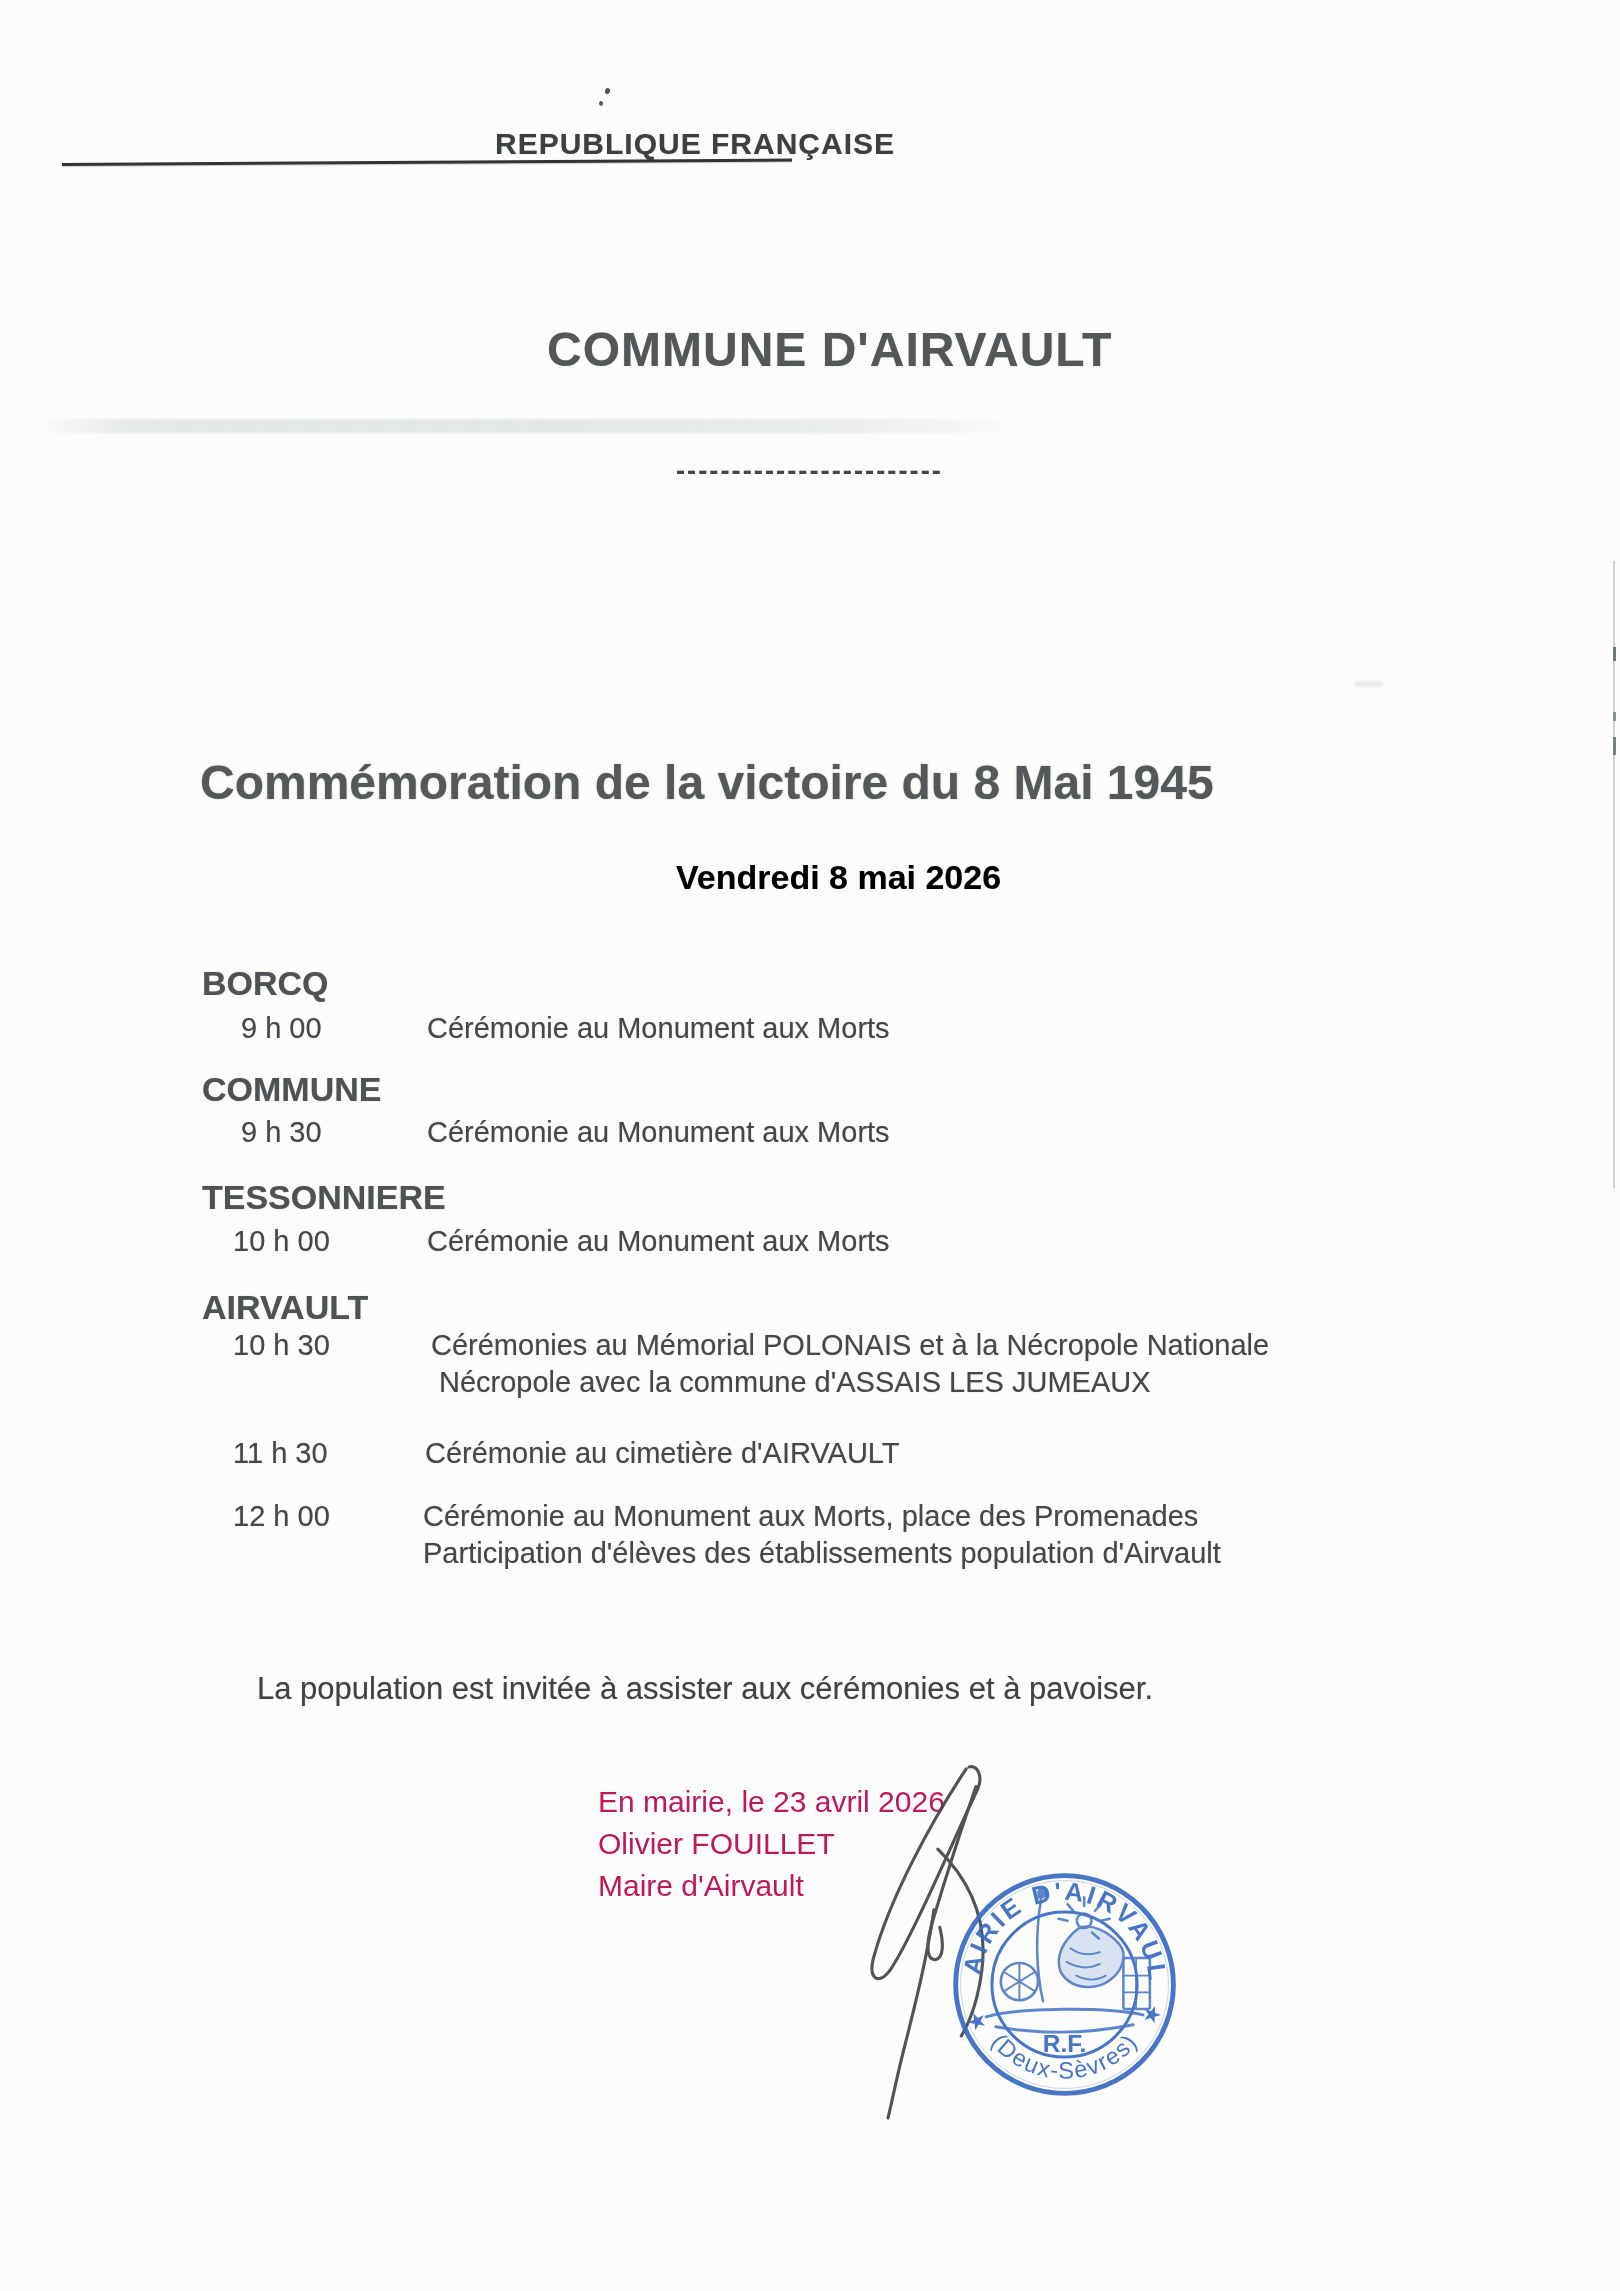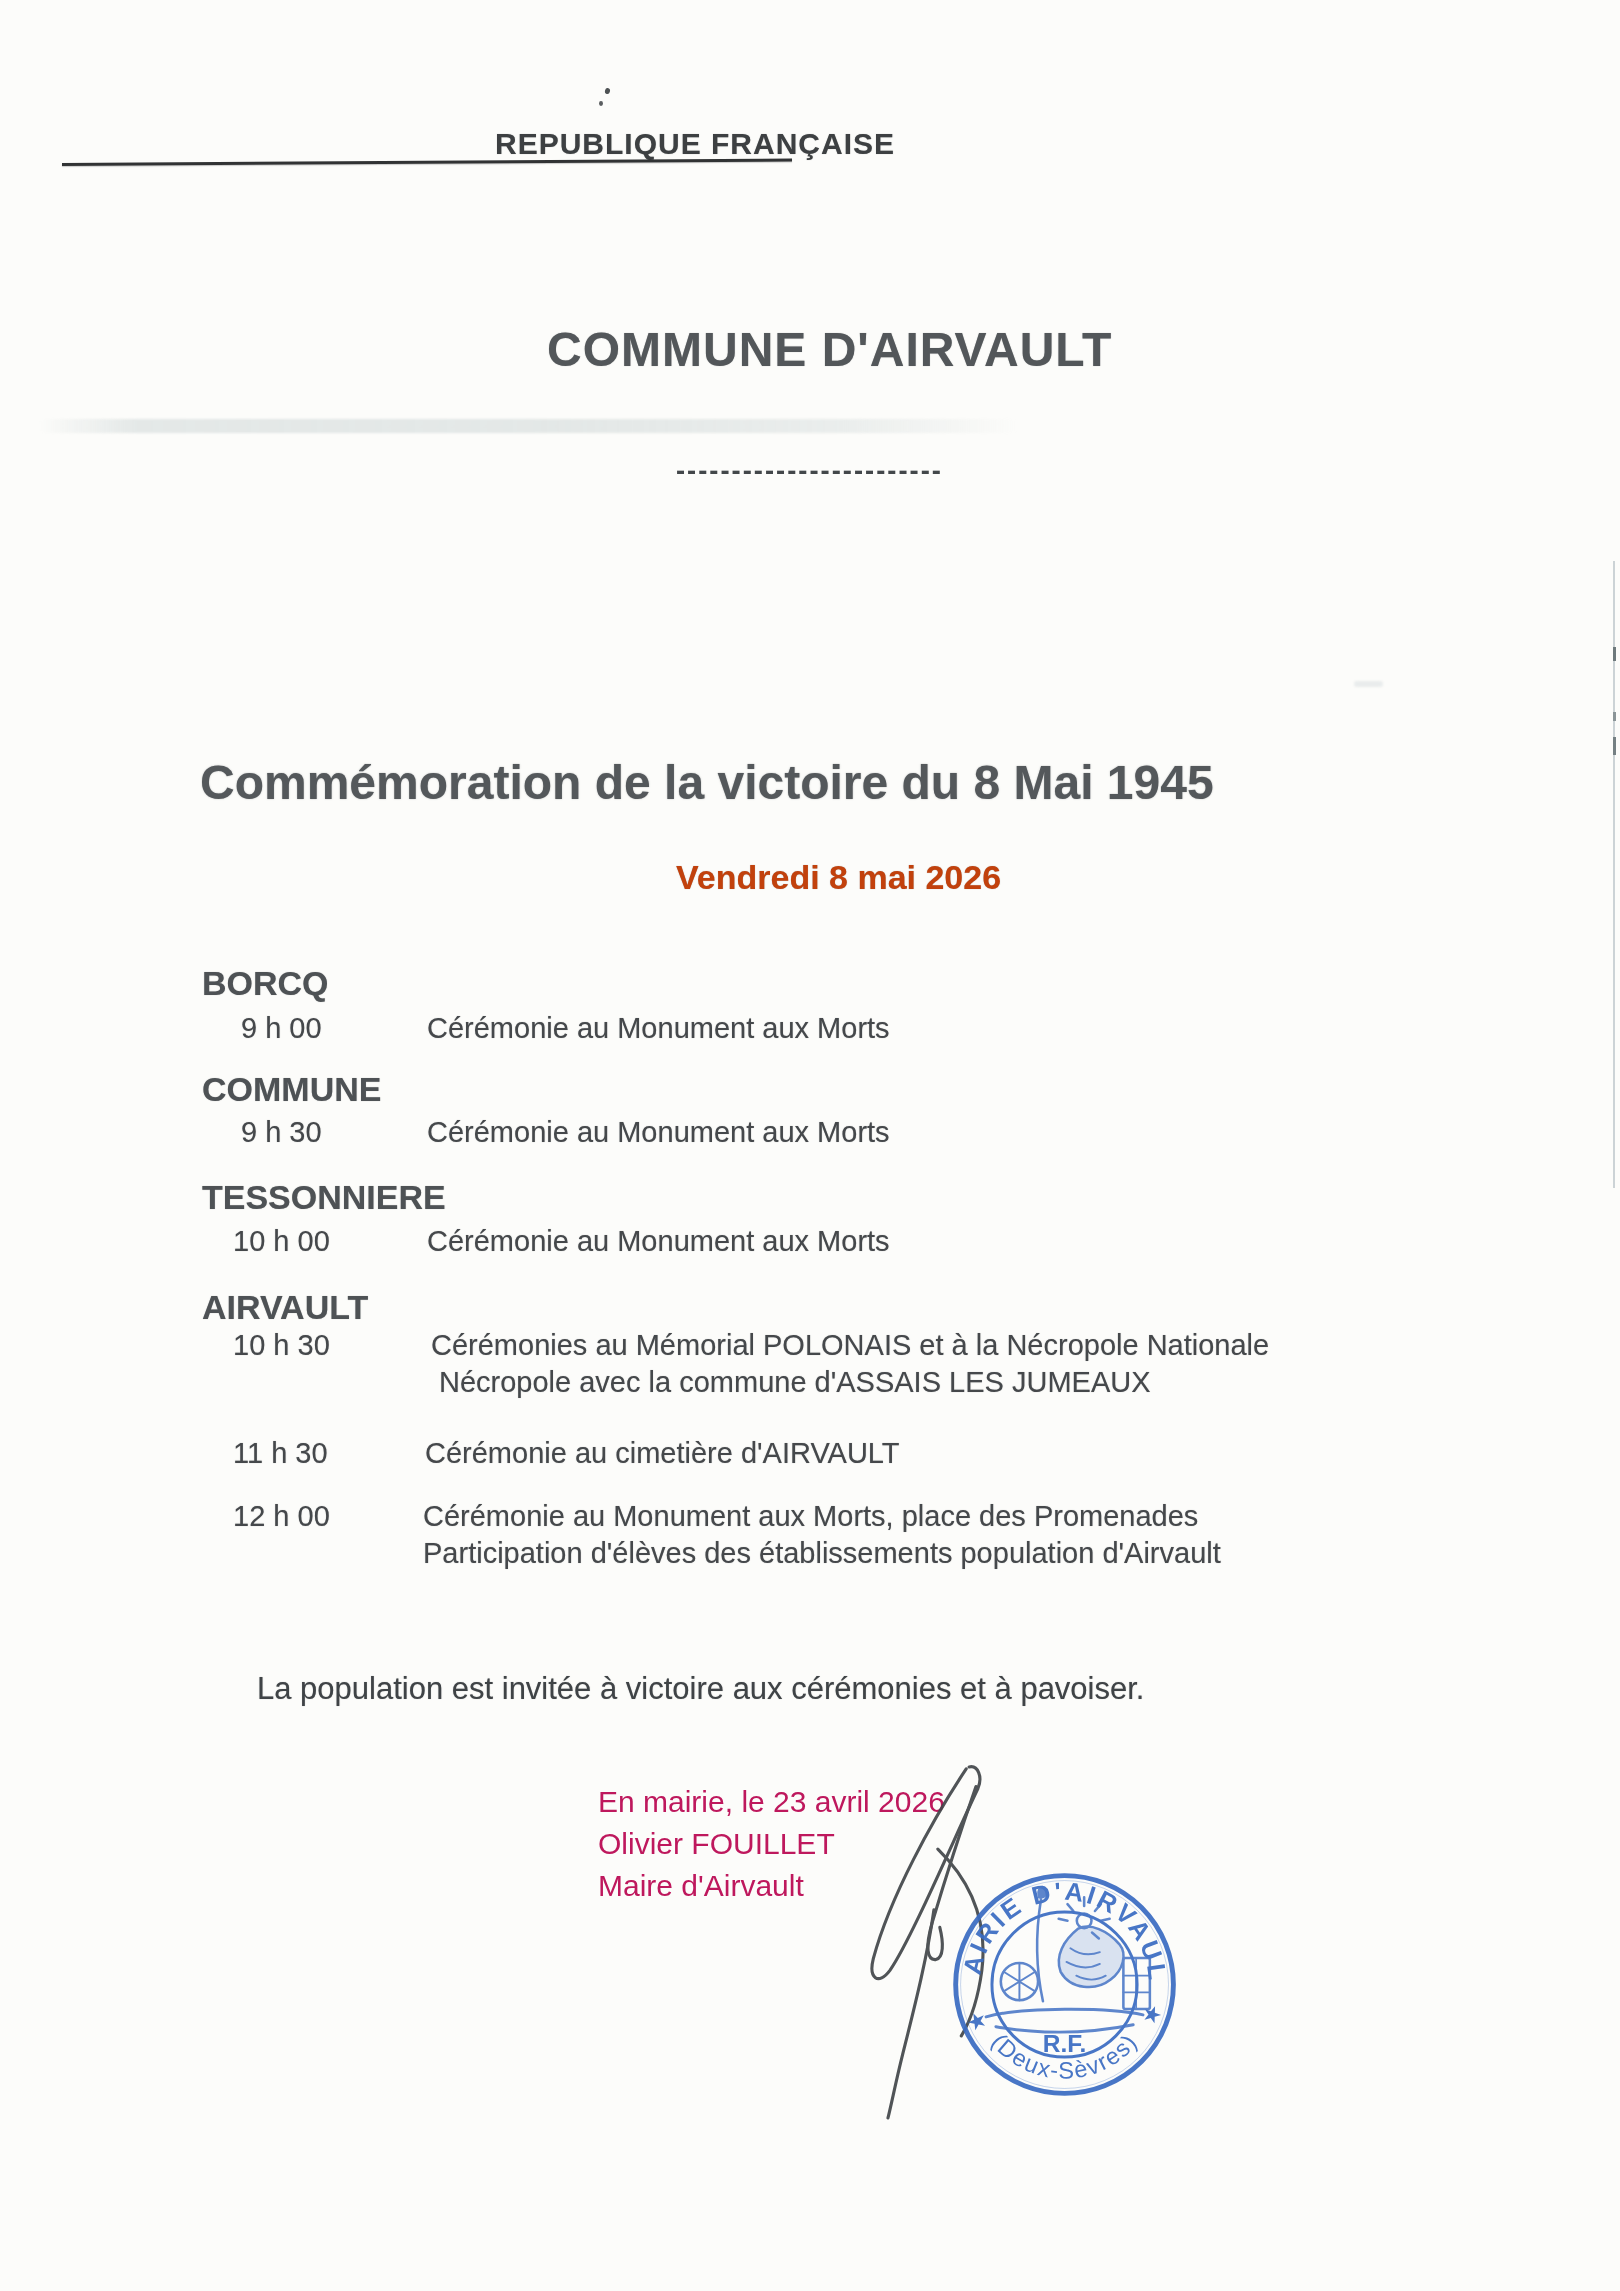--- a/index.html
+++ b/index.html
@@ -7,21 +7,21 @@
   .page{position:relative;width:1620px;height:2292px;background:#fcfcfa;overflow:hidden;}
   .abs{position:absolute;white-space:nowrap;}
   .scan{text-shadow:0 0 1px rgba(70,75,78,.45);}
   .republic{left:495px;top:127px;font-size:30px;font-weight:700;letter-spacing:1px;color:#3d4042;}
   .rule{left:62px;top:163px;width:730px;height:2.9px;background:#313334;transform:rotate(-0.35deg);transform-origin:left center;box-shadow:0 1px 1px rgba(60,60,60,.25);}
   .commune{left:547px;top:322px;font-size:48px;font-weight:700;letter-spacing:1px;color:#53575a;}
   .band{left:39px;top:419px;width:980px;height:13.7px;border-radius:6.9px;filter:blur(1px);background:linear-gradient(90deg,rgba(213,220,220,0) 0%,rgba(208,216,216,.55) 10%,rgba(203,212,212,.5) 50%,rgba(208,216,216,.4) 82%,rgba(213,220,220,0) 100%);}
   .dashes{left:676px;top:455px;font-size:27.4px;font-weight:700;letter-spacing:2px;color:#43474a;}
   .title{left:238px;top:580px;font-size:133px;font-weight:700;letter-spacing:2.9px;color:#5b6064;text-shadow:0 0 2px rgba(92,97,100,.5);}
   .subtitle{left:200px;top:755px;font-size:48px;font-weight:700;color:#54585b;text-shadow:0 0 1.5px rgba(84,88,91,.5);}
-  .datel{left:676px;top:858px;font-size:34px;font-weight:700;color:#c2410c;}
+  .datel{left:676px;top:858px;font-size:34px;font-weight:700;color:#000000;}
   .place{font-size:34px;font-weight:700;color:#4e5255;}
   .bt{font-size:29px;color:#45484b;}
   .closing{left:257px;top:1671px;font-size:31px;color:#3f4346;}
   .sigblock{left:598px;top:1781px;width:436px;text-align:left;font-size:30px;line-height:42px;color:#be185d;}
   .edge-line{left:1613px;top:561px;width:2px;height:627px;background:#ccd3d6;}
   .fleck{background:#758083;width:2.9px;}
   .dot{background:#4e5254;border-radius:50%;}
   .smudge{left:1354px;top:681px;width:29px;height:5.9px;background:#e9ecec;border-radius:2.9px;filter:blur(1px);}
   svg{position:absolute;overflow:visible;}
 </style>
@@ -60,21 +60,21 @@
   <div class="abs bt scan" style="left:431px;top:1329px;">Cérémonies au Mémorial POLONAIS et à la Nécropole Nationale</div>
   <div class="abs bt scan" style="left:439px;top:1366px;">Nécropole avec la commune d'ASSAIS LES JUMEAUX</div>
 
   <div class="abs bt scan" style="left:233px;top:1437px;">11 h 30</div>
   <div class="abs bt scan" style="left:425px;top:1437px;">Cérémonie au cimetière d'AIRVAULT</div>
 
   <div class="abs bt scan" style="left:233px;top:1500px;">12 h 00</div>
   <div class="abs bt scan" style="left:423px;top:1500px;">Cérémonie au Monument aux Morts, place des Promenades</div>
   <div class="abs bt scan" style="left:423px;top:1537px;">Participation d'élèves des établissements population d'Airvault</div>
 
-  <div class="abs closing scan">La population est invitée à victoire aux cérémonies et à pavoiser.</div>
+  <div class="abs closing scan">La population est invitée à assister aux cérémonies et à pavoiser.</div>
 
   <div class="abs sigblock">
     <div>En mairie, le 23 avril 2026</div>
     <div>Olivier FOUILLET</div>
     <div>Maire d'Airvault</div>
   </div>
 
   <svg style="left:843px;top:1745px;" width="176" height="392" viewBox="860 1780 180 400">
     <g fill="none" stroke="#42464a" stroke-width="3.2" stroke-linecap="round" opacity="0.92">
       <path d="M 986,1804 C 952,1855 908,1935 891,1998 C 886,2018 896,2026 908,2010 C 930,1978 975,1872 998,1824 C 1003,1812 998,1800 989,1802"></path>

